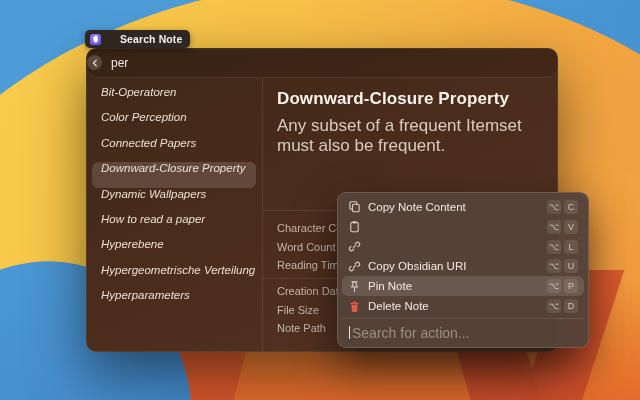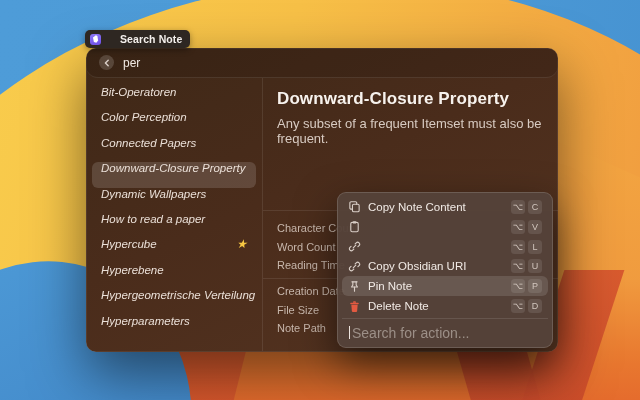--- a/index.html
+++ b/index.html
@@ -28,44 +28,44 @@
     background:#2E2722; border-radius:5px; padding:0 8px 0 5px; box-shadow:0 2px 6px rgba(0,0,0,.35); z-index:5; }
   .tooltip .app-icon { width:11px; height:11px; border-radius:3px; background:linear-gradient(160deg,#8F79F7,#6C4EE6);
     display:flex; align-items:center; justify-content:center; }
   .tooltip .app-icon svg { width:7px; height:8px; }
   .tooltip span.lbl { color:#F3EFEC; font-size:10.5px; font-weight:700; letter-spacing:.1px; }
 
   
   .window { position:absolute; left:86px; top:48px; width:472px; height:304px; border-radius:10px; overflow:hidden;
     background:linear-gradient(155deg,#3E2817 0%,#4A2C1B 45%,#553421 100%);
     box-shadow:0 22px 55px rgba(0,0,0,.5), 0 0 0 0.5px rgba(255,255,255,.15) inset; z-index:2; }
-  .searchbar { height:30px; display:flex; align-items:center; padding:0 13px; gap:9px;
+  .searchbar { height:30px; display:flex; align-items:center; padding:0 1px; gap:9px;
     border-bottom:1px solid rgba(255,255,255,.09); background:rgba(0,0,0,.1);border-radius:12px; }
   .back-btn { width:15px; height:15px; border-radius:50%; background:rgba(255,255,255,.16); border:none;
     display:flex; align-items:center; justify-content:center; color:#D8CEC7; cursor:pointer; }
   .back-btn svg { width:8px; height:8px; }
   .query { color:#F0E9E3; font-size:12px; }
 
   .content { display:flex; height:273px; }
   .sidebar { width:176px; padding-top:8px; }
   .note-row { height:25.4px; margin:0 6px; padding:0 9px; display:flex; border-radius:6px;
     color:#EADFD7; font-size:11.5px; white-space:nowrap;font-style:italic; }
   .note-row.selected { background:rgba(255,255,255,.14); }
   .note-row .star { margin-left:auto; color:#F7C843; font-size:12px; line-height:1; }
 
   .detail { flex:1; border-left:1px solid rgba(255,255,255,.09); position:relative; padding:11px 14px; }
   .note-title { color:#F7F2ED; font-size:17px; font-weight:700; letter-spacing:.1px; }
-  .note-summary { color:#D8CBC2; font-size:13px; margin-top:7px; }
+  .note-summary { color:#D8CBC2; font-size:17px; margin-top:7px; }
 
   .meta { position:absolute; left:0; right:0; top:132px; border-top:1px solid rgba(255,255,255,.09); padding-top:8px; }
   .meta-row { height:18.6px; display:flex; align-items:center; padding:0 14px; color:#C8B7AC; font-size:11px; }
   .meta-div { border-top:1px solid rgba(255,255,255,.09); margin:3px 0; }
 
   
-  .menu { position:absolute; left:337px; top:192px; width:216px; height:156px; z-index:4;
+  .menu { position:absolute; left:337px; top:192px; width:252px; height:156px; z-index:4;
     background:rgba(85,66,57,.97); border:1px solid rgba(255,255,255,.14); border-radius:9px;
     box-shadow:0 16px 40px rgba(0,0,0,.55); padding:4px 4px 0 4px; display:flex; flex-direction:column; }
   .menu-row { height:20.5px; display:flex; align-items:center; gap:7px; padding:0 6px 0 6px; border-radius:5px; }
   .menu-row.highlight { background:rgba(255,255,255,.12);border-radius:6px; }
   .menu-row .mi { width:13px; height:13px; color:#D9CEC7; flex:0 0 13px; display:flex; }
   .menu-row .mi svg { width:13px; height:13px; }
   .menu-row .mi.danger { color:#E25A41; }
   .menu-row .ml { color:#F1EAE5; font-size:11.5px; white-space:nowrap; }
   .keys { margin-left:auto; display:flex; gap:3px; }
   .key { width:14px; height:14px; border-radius:3.5px; background:rgba(255,255,255,.1); color:#D2C6BE;
@@ -123,24 +123,20 @@
         <div class="note-row selected">
             <span>Downward-Closure Property</span>
           </div>
         <div class="note-row">
             <span>Dynamic Wallpapers</span>
           </div>
         <div class="note-row">
             <span>How to read a paper</span>
           </div>
         <div class="note-row">
-            <span>Hypercube</span>
-            <span class="star">★</span>
-          </div>
-        <div class="note-row">
             <span>Hyperebene</span>
           </div>
         <div class="note-row">
             <span>Hypergeometrische Verteilung</span>
           </div>
         <div class="note-row">
             <span>Hyperparameters</span>
           </div>
       </div>
 

